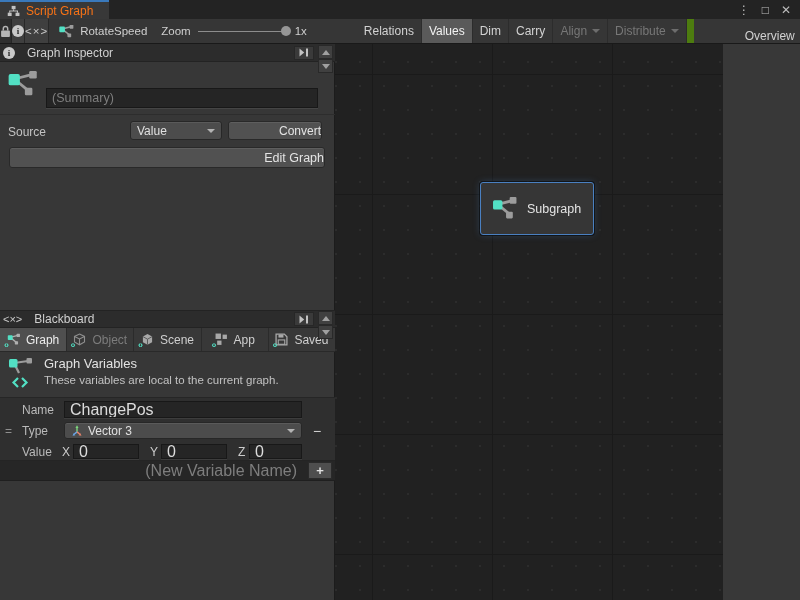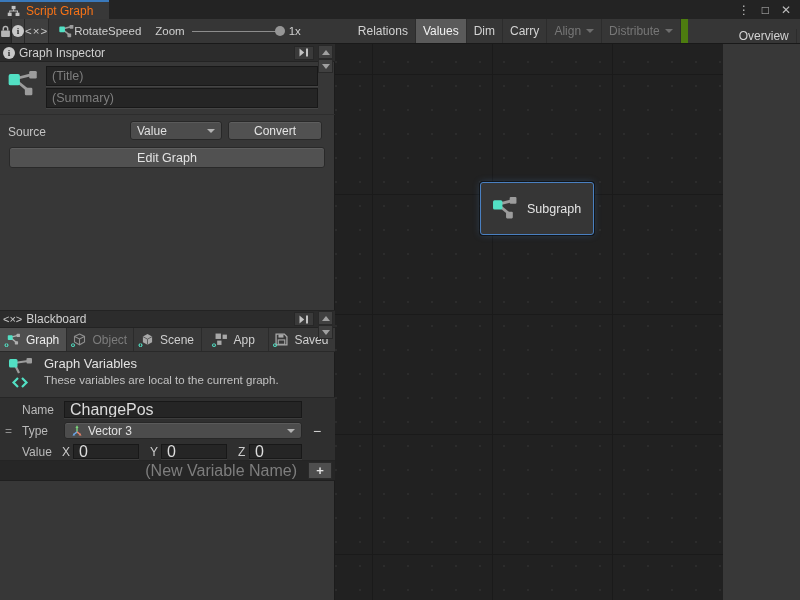--- a/index.html
+++ b/index.html
@@ -20,21 +20,21 @@
   
   .toolbar{position:absolute;left:0;top:19px;width:800px;height:25px;background:#363636;
            border-bottom:1px solid #191919;display:flex;align-items:stretch;
            font-size:11.5px;color:#cfcfcf;}
   .tb-lock{width:26px;display:flex;align-items:center;justify-content:center;background:#2e2e2e;
            border-right:1px solid #252525;}
   .tb-btn{display:flex;align-items:center;justify-content:center;background:#3f3f3f;
           border-right:1px solid #282828;color:#c9c9c9;}
   .tb-btn.info{width:30px;}
   .tb-btn.vars{width:62px;letter-spacing:1px;}
-  .tb-crumb{display:flex;align-items:center;padding:0 8px 0 10px;width:112px;}
+  .tb-crumb{display:flex;align-items:center;gap:6px;padding:0 8px 0 10px;width:112px;}
   .tb-zoom{display:flex;align-items:center;gap:7px;padding:0 6px;}
   .zoom-track{position:relative;width:90px;height:1px;background:#8d8d8d;}
   .zoom-handle{position:absolute;right:-3px;top:-4.5px;width:10px;height:10px;border-radius:50%;
                background:#969696;}
   .tb-sep{width:1px;background:#272727;}
   .tb-group{display:flex;align-items:stretch;padding-left:44px;}
   .tb-tbtn{display:flex;align-items:center;padding:0 7px;border-right:1px solid #2c2c2c;
            color:#d2d2d2;font-size:12px;white-space:nowrap;}
   .tb-tbtn.active{background:#5a5a5a;color:#f2f2f2;}
   .tb-tbtn.disabled{color:#777;}
@@ -46,37 +46,37 @@
   .circle-i{width:12px;height:12px;border-radius:50%;background:#c9c9c9;color:#2c2c2c;
             font-weight:bold;font-size:9px;display:flex;align-items:center;justify-content:center;
             font-family:"Liberation Serif",serif;}
 
   
   .left-panel{position:absolute;left:0;top:44px;width:335px;height:556px;background:#373737;
               border-right:1px solid #1c1c1c;}
   .section-header{position:absolute;left:0;width:335px;height:18px;background:#2c2c2c;
                   border-bottom:1px solid #232323;display:flex;align-items:center;
                   padding:0 3px;color:#d0d0d0;}
-  .section-header .hlabel{margin-left:4px;}
+  .section-header .hlabel{margin-left:12px;}
   .dock-btn{margin-left:auto;margin-right:18px;width:20px;height:14px;display:flex;
             align-items:center;justify-content:center;background:#3a3a3a;border:1px solid #272727;}
   .scroll-col{position:absolute;right:1px;width:15px;height:28px;display:flex;
               flex-direction:column;z-index:6;}
   .scroll-btn{flex:1;background:#404040;border:1px solid #292929;display:flex;
               align-items:center;justify-content:center;}
   .tri-up{width:0;height:0;border-left:4px solid transparent;border-right:4px solid transparent;
           border-bottom:5px solid #a0a0a0;}
   .tri-down{width:0;height:0;border-left:4px solid transparent;border-right:4px solid transparent;
             border-top:5px solid #a0a0a0;}
 
   .field{background:#252525;border:1px solid #181818;color:#dcdcdc;font-family:inherit;
          font-size:16px;padding:0 5px;box-shadow:0 1px 0 rgba(255,255,255,.07);outline:none;}
   .field::placeholder{color:#7e7e7e;opacity:1;}
   .ubtn{background:#515151;border:1px solid #292929;border-radius:3px;color:#e4e4e4;
-        display:flex;align-items:center;justify-content:center;font-size:12px;
+        display:flex;align-items:center;justify-content:flex-end;font-size:12px;
         box-shadow:inset 0 1px 0 rgba(255,255,255,.08);}
   .udrop{background:#4c4c4c;border:1px solid #272727;border-radius:3px;color:#e0e0e0;
          display:flex;align-items:center;gap:5px;padding:0 6px;position:relative;
          box-shadow:inset 0 1px 0 rgba(255,255,255,.08);}
   .udrop .caret{position:absolute;right:6px;margin:0;color:#c5c5c5;}
 
   .abs{position:absolute;}
   .hr-line{position:absolute;left:0;width:335px;height:1px;background:#2d2d2d;}
 
   
@@ -232,21 +232,20 @@
         </div>
     </div>
 
     <svg class="abs" style="left:8px;top:25px;" width="30" height="30" viewBox="0 0 24 24">
       <line x1="5" y1="8" x2="19" y2="4.5" stroke="#9c9c9c" stroke-width="2.2"></line>
       <line x1="5" y1="8" x2="16.5" y2="17.5" stroke="#9c9c9c" stroke-width="2.2"></line>
       <rect x="0.5" y="4" width="9" height="9" rx="1.5" fill="#52e0c4"></rect>
       <rect x="17" y="1.5" width="6" height="6" rx="1" fill="#9c9c9c"></rect>
       <rect x="13.5" y="15" width="6" height="6" rx="1" fill="#9c9c9c"></rect>
     </svg>
-    <input class="field abs" style="left: 46px; top: 22px; width: 272px; height: 20px; font-size: 12.5px;" placeholder="(Title)">
     <input class="field abs" style="left: 46px; top: 44px; width: 272px; height: 20px; font-size: 12.5px;" placeholder="(Summary)">
     <div class="hr-line" style="top:70px;"></div>
 
     <span class="lbl" style="left:8px;top:81px;color:#c3c3c3;">Source</span>
     <div class="udrop abs" style="left:130px;top:77px;width:92px;height:19px;">
       <span>Value</span>
       <span class="caret"></span>
     </div>
     <div class="ubtn abs" style="left:228px;top:77px;width:94px;height:19px;">
       <span>Convert</span>

